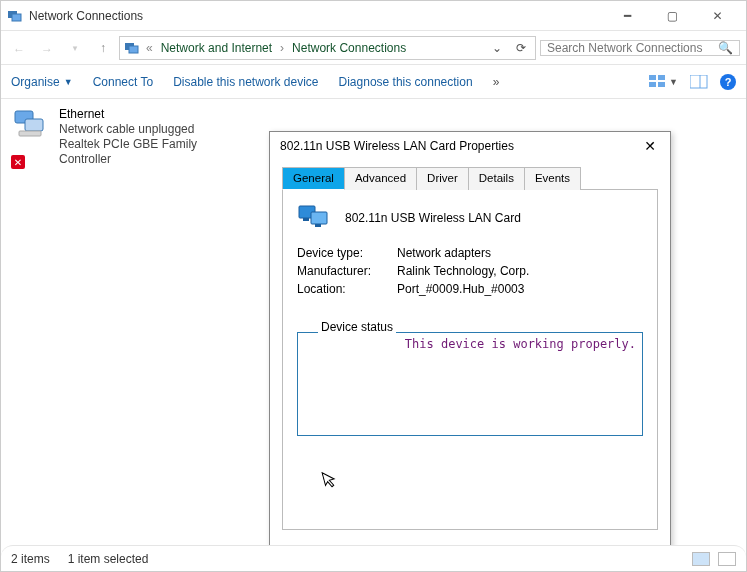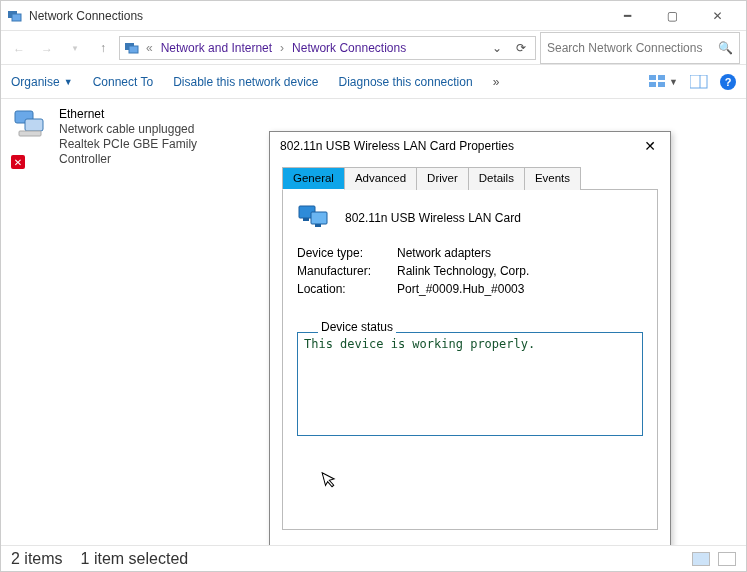--- a/index.html
+++ b/index.html
@@ -38,25 +38,25 @@
   .nav-arrow, .nav-up {
     width:24px; height:24px; display:flex; align-items:center; justify-content:center;
     color:#888;
   }
   .nav-arrow.disabled { color:#ccc; }
   .addressbox {
     flex:1; height:24px; border:1px solid #ccc; display:flex; align-items:center;
     padding:0 4px; gap:4px;
   }
   .addressbox .sep { color:#888; padding:0 2px; }
-  .addressbox .crumb { color:#4c1d95; padding:0 2px;text-align:center; }
+  .addressbox .crumb { color:#14532d; padding:0 2px;text-align:center; }
   .addressbox .spacer { flex:1; }
   .addr-ctrl { width:20px; text-align:center; color:#555; }
   .searchbox {
-    width:200px; height:32px; border:1px solid #ccc; display:flex; align-items:center;
+    width:200px; height:16px; border:1px solid #ccc; display:flex; align-items:center;
     padding:0 6px; color:#777; gap:6px;
   }
   .searchbox span.placeholder { flex:1; }
   
   .toolbar {
     height:34px; display:flex; align-items:center; padding:0 10px;
     border-bottom:1px solid #e5e5e5; gap:20px;
     color:#1a5fa0;
   }
   .toolbar .tb-item { display:flex; align-items:center; gap:4px; }
@@ -96,37 +96,37 @@
   .dev-head { display:flex; align-items:center; gap:12px; margin-bottom:14px;}
   .dev-head .mon { width:36px; height:28px; }
   .kv { display:flex; margin:4px 0; font-size:12px;}
   .kv .k { width:100px; }
   .statusbox {
     margin-top:18px;
   }
   .statusbox .lbl { font-size:12px; margin-bottom:4px; position:relative; top:6px; left:21px; background:#fff; display:inline-block; padding:0 3px;}
   .statusfield {
     width:100%; height:104px; border:1px solid #2a7ab0; padding:4px 6px;
-    font-size:12px; resize:none; overflow-y:scroll; color:#14532d;
+    font-size:12px; resize:none; overflow-y:scroll; color:#701a75;text-align:right;
   }
   .cursor-arrow { position:absolute; left:40px; top:280px; font-size:16px; color:#000; transform:rotate(-15deg);}
   .dlg-buttons {
     height:42px; display:flex; justify-content:flex-end; align-items:center;
     gap:8px; padding:0 12px; background:#f0f0f0; border-top:1px solid #ddd;
   }
   .btn {
     min-width:74px; height:22px; border:1px solid #888; background:#e9e9e9;
     font-size:12px; display:flex; align-items:center; justify-content:center;
   }
   .btn.primary { border:2px solid #1a73e8; background:#e9e9e9;}
   
   .statusbar {
     position:absolute; bottom:0; left:0; right:0; height:26px;
     border-top:1px solid #e5e5e5; display:flex; align-items:center;
-    padding:0 10px; gap:18px; color:#333; font-size:16px; background:#fff;
+    padding:0 10px; gap:18px; color:#333; font-size:12px; background:#fff;border-radius:12px;
   }
   .statusbar .right { margin-left:auto; display:flex; gap:8px; color:#888;}
   .view-btn { width:18px; height:14px; border:1px solid #bbb;}
   
   svg { display:block; }
 </style>
 </head>
 <body>
 
 <div class="titlebar">

